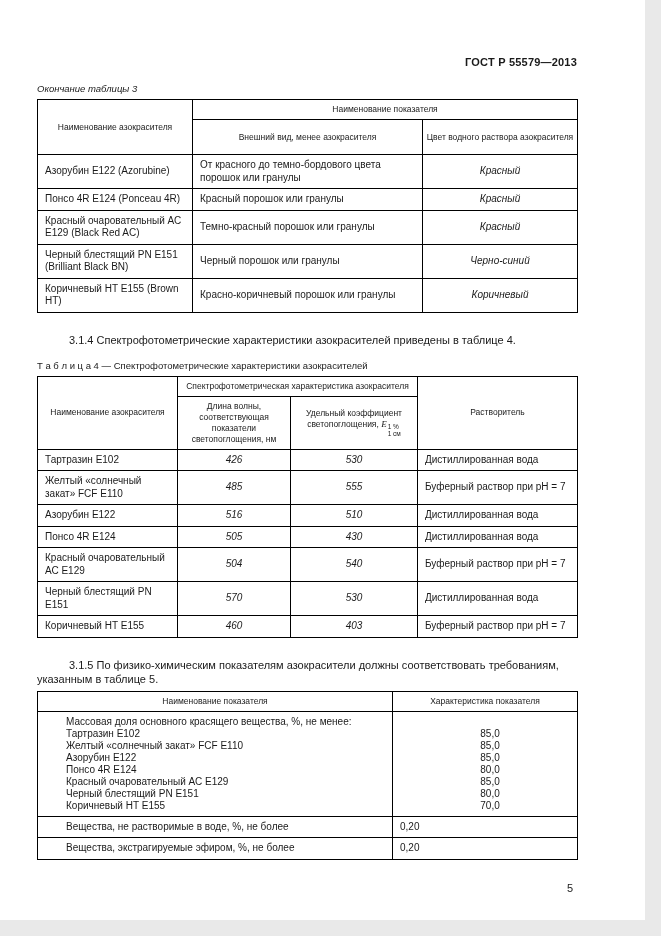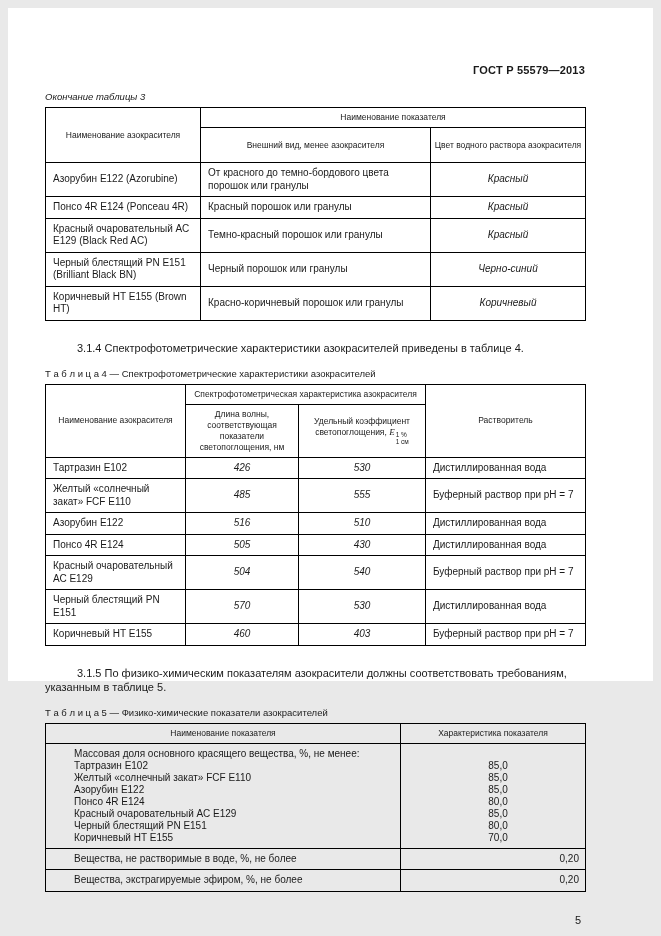--- a/index.html
+++ b/index.html
@@ -1,36 +1,36 @@
 <!DOCTYPE html>
 <html><head>
 <meta charset="utf-8">
 <style>
   * { margin:0; padding:0; box-sizing:border-box; }
   html,body { background:#e9e9e9; }
   body { font-family:"Liberation Sans", sans-serif; color:#1a1a1a; width:661px; height:936px; }
-  .page { width:645px; height:673px; margin:8px; background:#ffffff; position:relative; }
+  .page { width:645px; height:920px; background:#ffffff; position:relative; }
   .content { width:540px; margin-left:37px; padding-top:56px; }
 
   .doc-header { font-size:11px; font-weight:bold; text-align:right; letter-spacing:0.2px; }
   .caption-italic { font-style:italic; font-size:9.5px; margin-top:15px; }
   .caption { font-size:9.5px; margin-top:13px; }
   .para { font-size:11px; line-height:14px; text-indent:32px; margin-top:20px; }
   .page-number { font-size:11px; text-align:right; margin-top:22px; padding-right:4px; }
 
   table { border-collapse:collapse; width:540px; table-layout:fixed; margin-top:5px; }
   th, td { border:1px solid #000; font-weight:normal; }
   th { font-size:8.5px; line-height:11px; text-align:center; vertical-align:middle; padding:4px 3px; }
   td { font-size:10px; line-height:12.5px; vertical-align:middle; padding:4px 6px 4px 7px; }
   td.center { text-align:center; padding-left:3px; padding-right:3px;font-style:italic; }
 
   .t5 td.ind { padding-left:28px; vertical-align:top; }
   .line { line-height:12px; min-height:12px; white-space:nowrap; }
   .t5 .valcol .line { text-align:center; }
-  .t5 td.valcell { text-align:right; }
+  .t5 td.valcell { text-align:left; }
   .blank-line { height:12px; }
 
   .esym { font-family:"Liberation Serif", serif; font-style:italic; font-size:9px; }
   .supsub { display:inline-flex; flex-direction:column; font-size:6.5px; line-height:7px; vertical-align:-2px; text-align:left; margin-left:1px; }
 </style>
 </head>
 <body>
 
 <div class="page">
   <div class="content">
@@ -146,21 +146,20 @@
         <td>Коричневый НТ Е155</td>
         <td class="center">460</td>
         <td class="center">403</td>
         <td>Буферный раствор при рН = 7</td>
       </tr>
     </tbody>
       </table>
 
     <div class="para">3.1.5 По физико-химическим показателям азокрасители должны соответствовать требованиям, указанным в таблице 5.</div>
 
-    <div class="caption">Т а б л и ц а  5 — Физико-химические показатели азокрасителей</div>
 
     <table class="t5">
       <colgroup>
           <col style="width:355px">
           <col style="width:185px">
         </colgroup>
       <tbody>
           <tr style="height:20px;">
         <th>Наименование показателя</th>
         <th>Характеристика показателя</th>

